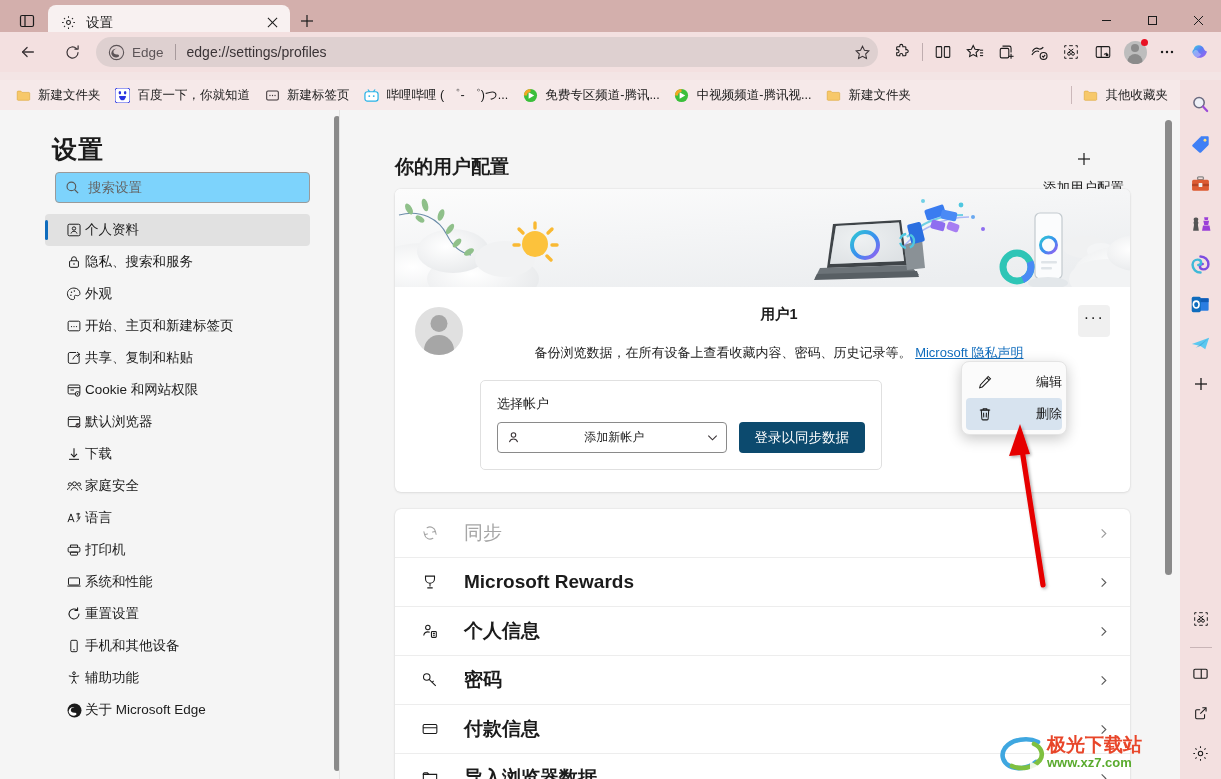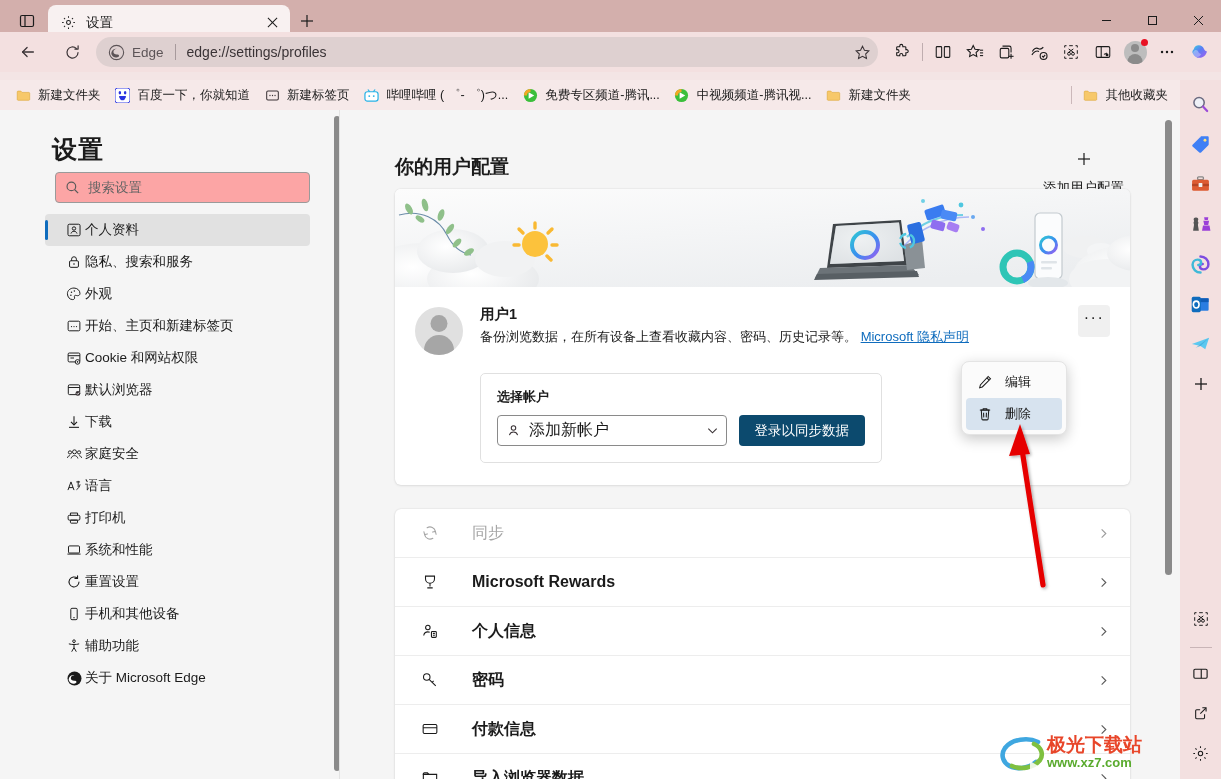--- a/index.html
+++ b/index.html
@@ -136,21 +136,21 @@
     background: #f5f5f5; overflow: hidden;
   }
   
   .nav { position: absolute; left: 0; top: 0; width: 339px; height: 669px; background: #f5f5f5; }
   .nav-title {
     position: absolute; left: 52px; top: 23px;
     font-size: 25px; font-weight: 700; color: #1b1b1b; letter-spacing: 1px;
   }
   .searchbox {
     position: absolute; left: 55px; top: 62px; width: 255px; height: 31px;
-    background: #fca5a5; border: 1px solid #9a9a9a; border-radius: 4px;
+    background: #7dd3fc; border: 1px solid #9a9a9a; border-radius: 4px;
     display: flex; align-items: center; cursor: text;
   }
   .searchbox input {
     flex: 1; border: none; outline: none; background: transparent;
     font-family: inherit; font-size: 13.5px; color: #1b1b1b; padding: 0 8px 0 0;
   }
   .searchbox input::placeholder { color: #646464; }
   .search-ico { width: 32px; display: flex; align-items: center; justify-content: center; }
   .nav-list { position: absolute; left: 45px; top: 104px; width: 265px; }
   .nav-item {
@@ -201,77 +201,77 @@
     position: relative; overflow: hidden; flex: none; margin-top: 2px;
   }
   .prof-avatar::before {
     content: ''; position: absolute; left: 50%; top: 8px; transform: translateX(-50%);
     width: 17px; height: 17px; border-radius: 50%; background: #a6a6a6;
   }
   .prof-avatar::after {
     content: ''; position: absolute; left: 50%; top: 28px; transform: translateX(-50%);
     width: 30px; height: 24px; border-radius: 15px 15px 0 0; background: #a6a6a6;
   }
-  .prof-text { margin-left: 17px; flex: 1; }
+  .prof-text { margin-left: 17px; flex: 1; text-align: center; }
   .prof-name { font-size: 14.5px; font-weight: 700; color: #1b1b1b; }
-  .prof-desc { margin-top: 4px; font-size: 13px; color: #1b1b1b; line-height: 18px; }
+  .prof-desc { margin-top: 20px; font-size: 13px; color: #1b1b1b; line-height: 18px; }
   .prof-link { color: #0f6cbd; text-decoration: underline; cursor: pointer; }
   .prof-more {
     width: 32px; height: 32px; background: #f0f0f0; border-radius: 4px;
     display: flex; align-items: center; justify-content: center;
     cursor: pointer; flex: none; letter-spacing: 1.5px;
     font-size: 16px; color: #1b1b1b; line-height: 0; padding-bottom: 6px;
   }
   .acct-box {
     margin: 18px 0 0 65px; width: 402px; border: 1px solid #e0e0e0;
     border-radius: 5px; padding: 14px 16px 16px 16px;
   }
-  .acct-label { font-size: 13px; font-weight: 700; color: #1b1b1b; }
+  .acct-label { font-size: 13px; font-weight: 400; color: #1b1b1b; }
   .acct-row { margin-top: 9px; display: flex; align-items: center; gap: 12px; }
   .acct-select {
     width: 252px; height: 31px; border: 1px solid #8a8a8a; border-radius: 4px;
     background: #fff; display: flex; align-items: center; cursor: pointer;
   }
   .acct-select-ico { width: 31px; display: flex; align-items: center; justify-content: center; }
-  .acct-select-val { flex: 1; font-size: 16px; color: #1b1b1b; }
+  .acct-select-val { flex: 1; font-size: 12px; color: #1b1b1b; text-align: center; }
   .acct-select-chev { width: 26px; display: flex; align-items: center; justify-content: center; }
   .acct-btn {
     height: 31px; padding: 0 16px; background: #0c4a6e; color: #fff;
     border: none; border-radius: 4px; font-family: Liberation Serif, serif; font-size: 13.5px;
     cursor: pointer; white-space: nowrap;
   }
 
   
   .ctxmenu {
     position: absolute; left: 961px; top: 361px; width: 106px;
     background: #fbfbfb; border: 1px solid #e4e4e4; border-radius: 8px;
     box-shadow: 0 4px 14px rgba(0,0,0,.22); padding: 4px; z-index: 40;
   }
   .ctxitem {
     height: 32px; display: flex; align-items: center; border-radius: 4px;
-    cursor: pointer; padding-left: 6px;
+    cursor: pointer; padding-left: 6px; justify-content: space-between;
   }
   .ctxitem.hl { background: #d7e3ef; }
   .ctxitem-ico { width: 26px; display: flex; align-items: center; justify-content: center; flex: none; }
   .ctxitem-label { margin-left: 7px; font-size: 13px; color: #1b1b1b; }
 
   
   .rowlist {
     position: absolute; left: 55px; top: 399px; width: 735px;
     background: #fff; border-radius: 6px;
     box-shadow: 0 0 2px rgba(0,0,0,.12), 0 1px 3px rgba(0,0,0,.07);
     overflow: hidden;
   }
   .srow {
     height: 49px; display: flex; align-items: center;
     border-bottom: 1px solid #ededed; cursor: pointer; padding: 0 16px 0 20px;
   }
   .srow.dim { cursor: default; }
   .srow-ico { width: 30px; display: flex; align-items: center; justify-content: center; flex: none; }
-  .srow-label { margin-left: 27px; flex: 1; font-size: 16px; font-weight: 700; color: #1b1b1b; }
+  .srow-label { margin-left: 19px; flex: 1; font-size: 19px; font-weight: 700; color: #1b1b1b; }
   .srow.dim .srow-label { color: #a6a6a6; font-weight: 400; }
   .srow-chev { width: 22px; display: flex; align-items: center; justify-content: center; }
 
   .content-scroll {
     position: absolute; right: 8px; top: 10px; width: 7px; height: 455px;
     background: #8a8a8a; border-radius: 4px; cursor: pointer; z-index: 30;
   }
 
   
   .annot { position: absolute; left: 990px; top: 410px; width: 80px; height: 190px; z-index: 50; pointer-events: none; }
@@ -677,20 +677,30 @@
         <div class="nav-item">
           <span class="nav-ico">
             <svg width="16" height="16" viewBox="0 0 18 18" fill="none" stroke="#1b1b1b" stroke-width="1.1">
                 <rect x="2.4" y="3.6" width="13.2" height="10.8" rx="1.4"></rect>
                 <circle cx="6.2" cy="9.6" r=".7" fill="#1b1b1b" stroke="none"></circle>
                 <circle cx="9" cy="9.6" r=".7" fill="#1b1b1b" stroke="none"></circle>
                 <circle cx="11.8" cy="9.6" r=".7" fill="#1b1b1b" stroke="none"></circle>
               </svg>
           </span>
           <span class="nav-label">开始、主页和新建标签页</span>
+        </div>
+        <div class="nav-item">
+          <span class="nav-ico">
+            <svg width="16" height="16" viewBox="0 0 18 18" fill="none" stroke="#1b1b1b" stroke-width="1.1">
+                <path d="M11.4 2.8H4.2c-.9 0-1.6.7-1.6 1.6v9c0 .9.7 1.6 1.6 1.6h9c.9 0 1.6-.7 1.6-1.6V6.8"></path>
+                <path d="M7.6 10.6c1.6-4 4.6-5.6 7.8-5.6"></path>
+                <polyline points="12.4,2.3 15.7,5 12.4,7.7"></polyline>
+              </svg>
+          </span>
+          <span class="nav-label">共享、复制和粘贴</span>
         </div>
         <div class="nav-item">
           <span class="nav-ico">
             <svg width="16" height="16" viewBox="0 0 18 18" fill="none" stroke="#1b1b1b" stroke-width="1.1">
                 <rect x="2.4" y="3.4" width="13.2" height="10" rx="1.3"></rect>
                 <line x1="2.4" y1="6.4" x2="15.6" y2="6.4"></line>
                 <line x1="5" y1="9" x2="9" y2="9"></line>
                 <circle cx="13" cy="13.4" r="2.6" fill="#f5f5f5"></circle>
                 <circle cx="13" cy="13.4" r=".9" fill="#1b1b1b" stroke="none"></circle>
               </svg>

